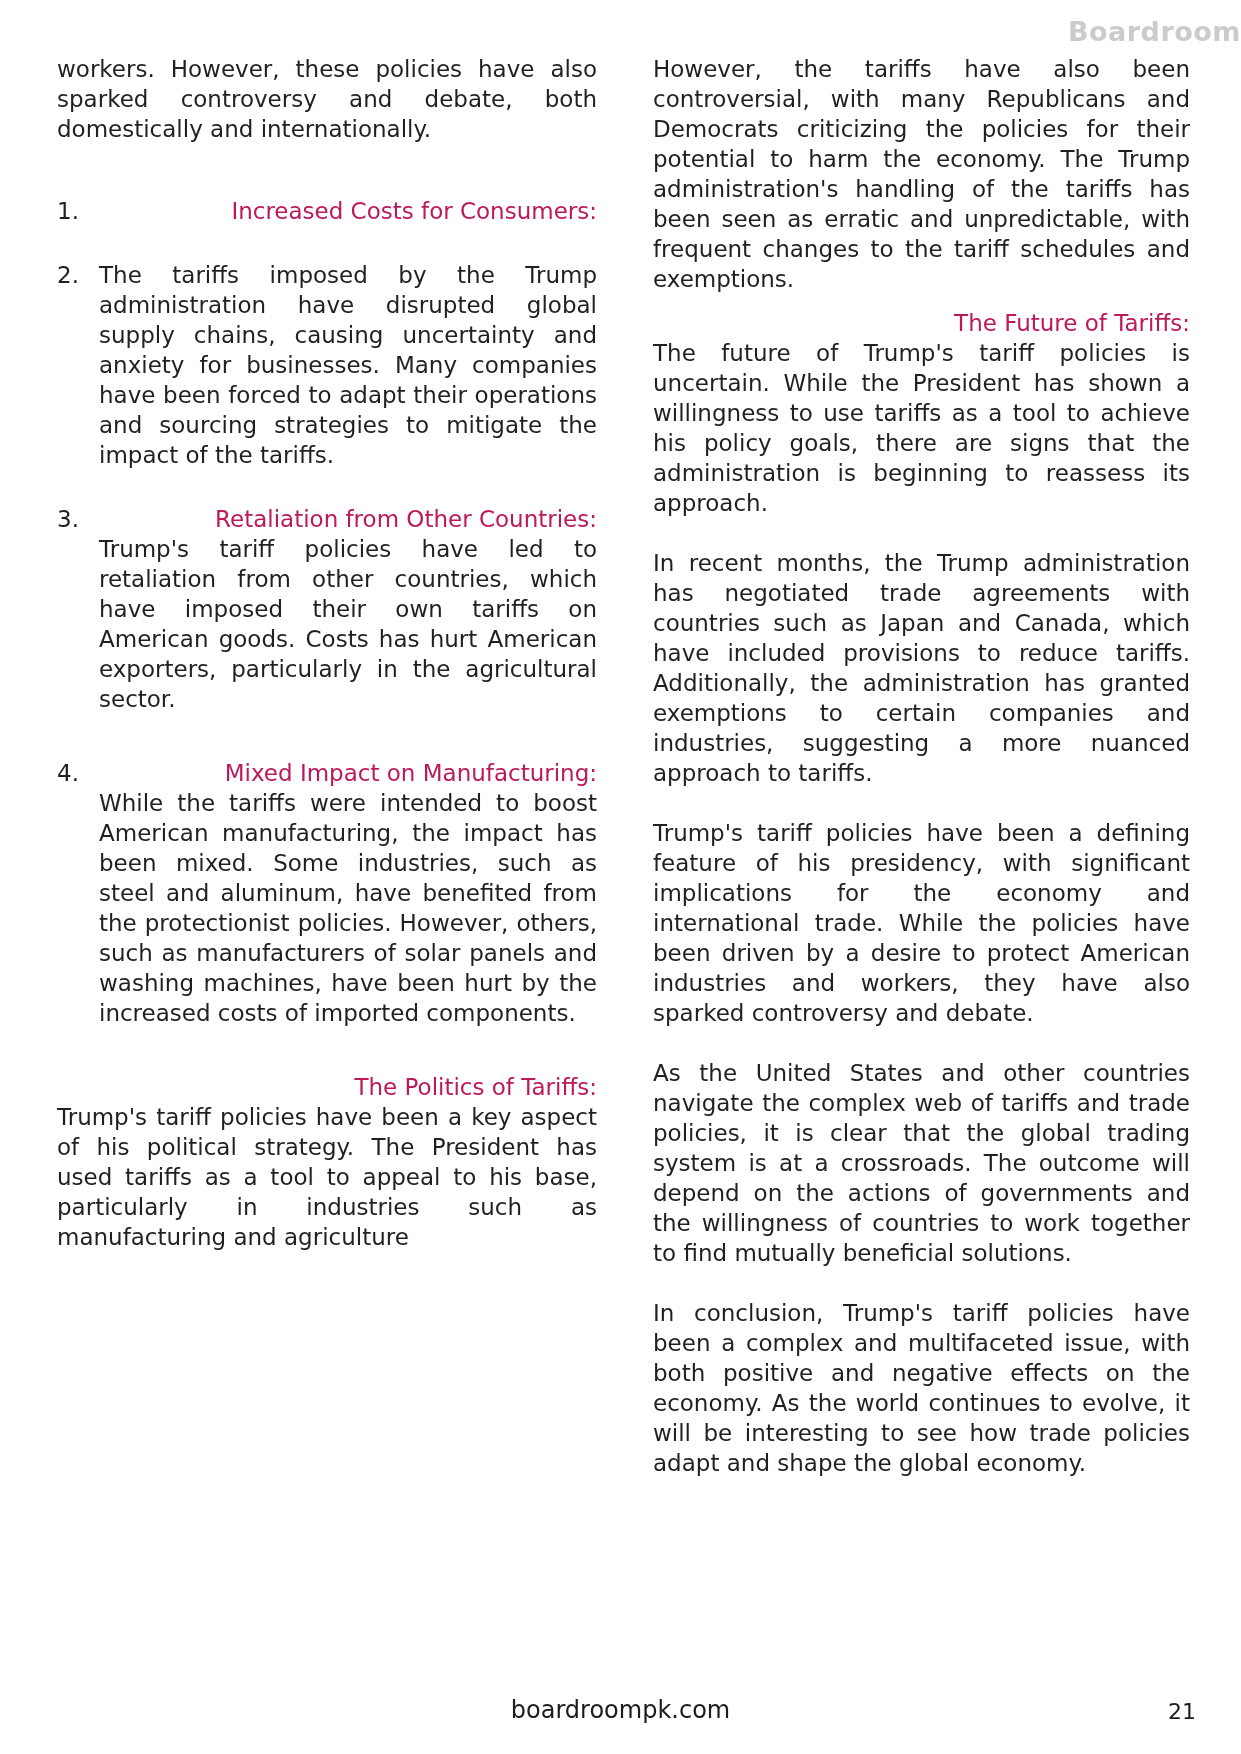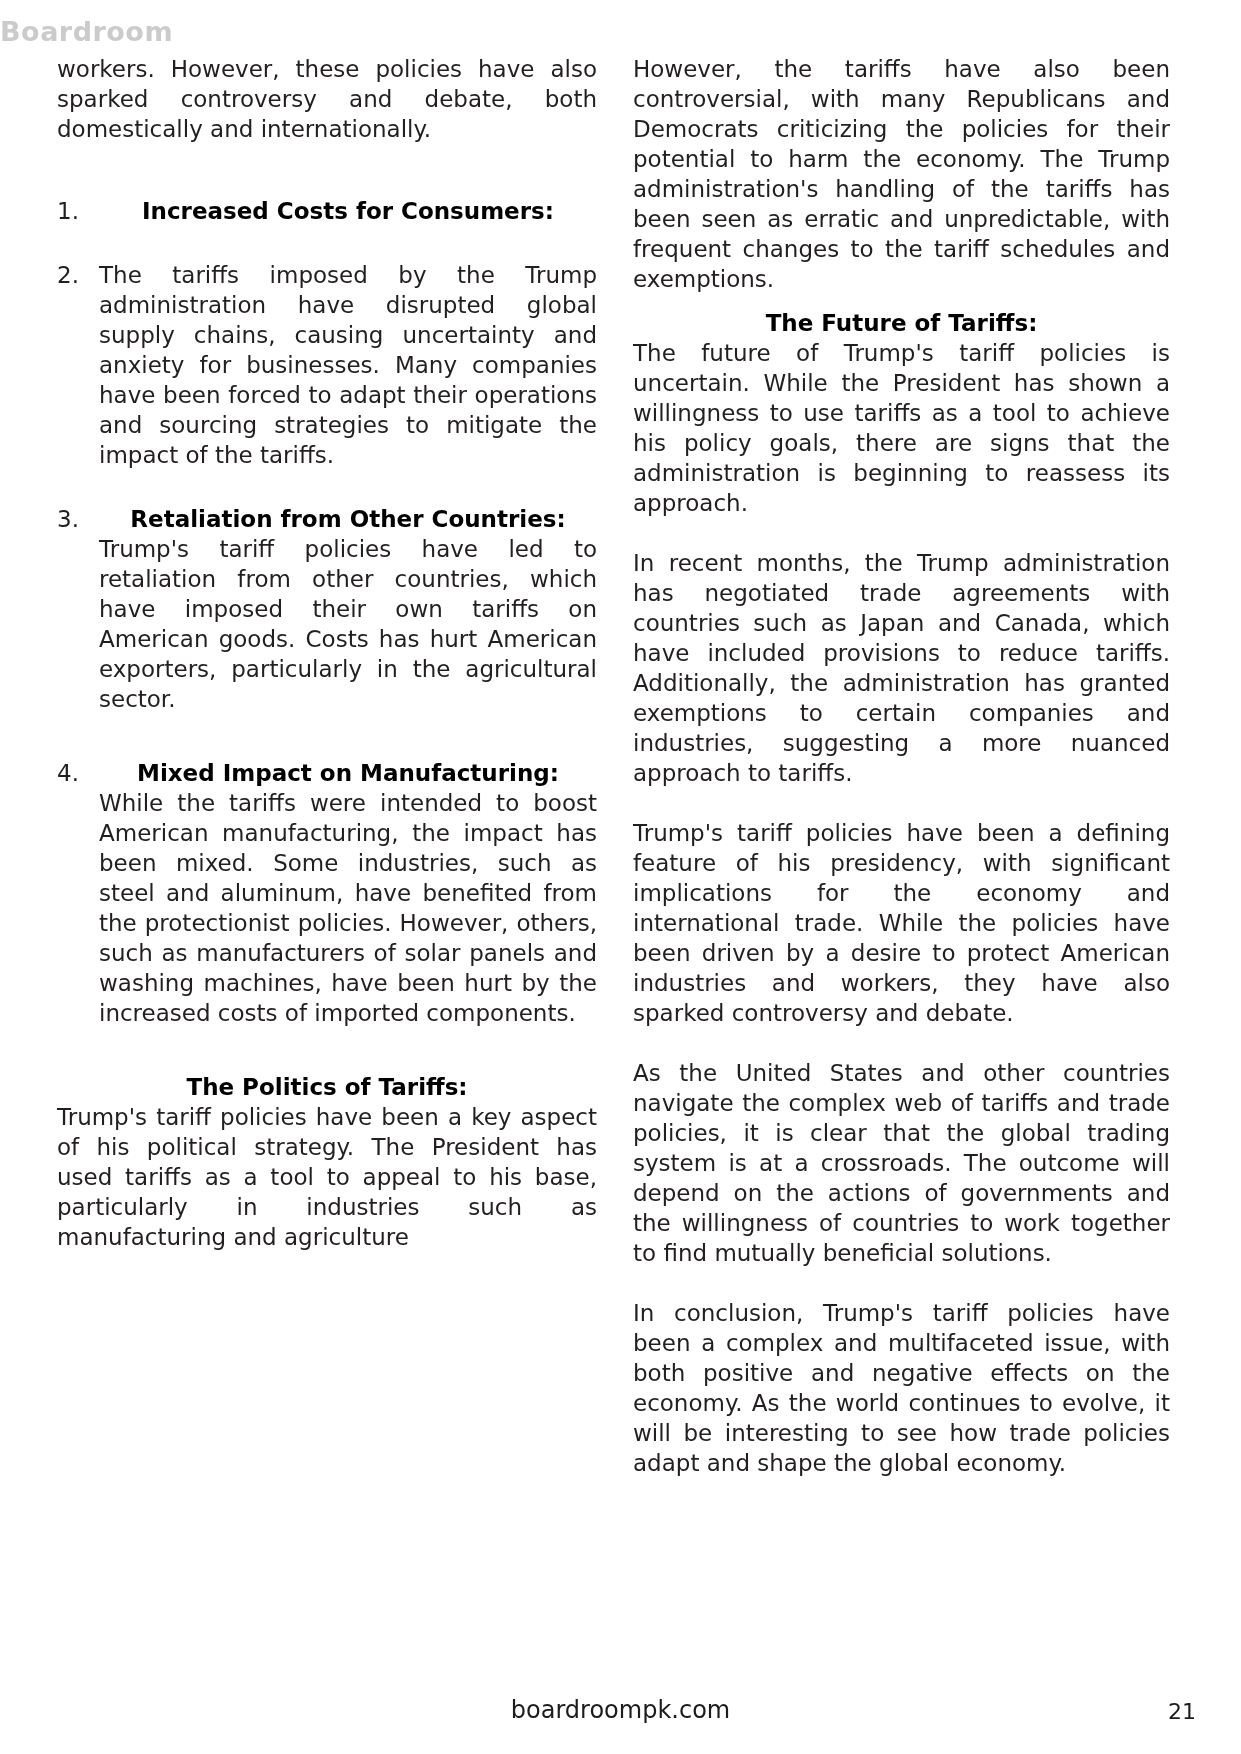--- a/index.html
+++ b/index.html
@@ -9,47 +9,47 @@
     background: #ffffff;
     font-family: "DejaVu Sans", "Liberation Sans", sans-serif;
     color: #231f20;
     position: relative;
     overflow: hidden;
   }
   .page-header {
     position: absolute;
     top: 16px;
     left: 0; right: 0;
-    text-align: left;
+    text-align: right;
     font-size: 27px;
     font-weight: bold;
     color: #cbcbcb;
     letter-spacing: 0.5px;
   }
   .content {
     position: absolute;
     top: 54px;
     left: 57px;
     display: flex;
-    gap: 36px;
+    gap: 56px;
   }
   .col {
     font-size: 23px;
     line-height: 30px;
     text-align: justify;
   }
   .col-left  { flex: 0 0 540px; width: 540px; }
   .col-right { flex: 0 0 537px; width: 537px; }
   .col p { margin: 0 0 30px 0; }
   p.intro-left { margin-bottom: 52px; }
   p.intro-right { margin-bottom: 14px; }
   .red-heading {
-    color: #000000;
-    font-weight: bold;
-    text-align: center;
+    color: #be185d;
+    font-weight: normal;
+    text-align: right;
   }
   .list-item {
     display: flex;
     margin-bottom: 34px;
   }
   .list-item.spaced { margin-bottom: 44px; }
   .list-num {
     flex: 0 0 42px;
     width: 42px;
     text-align: left;

